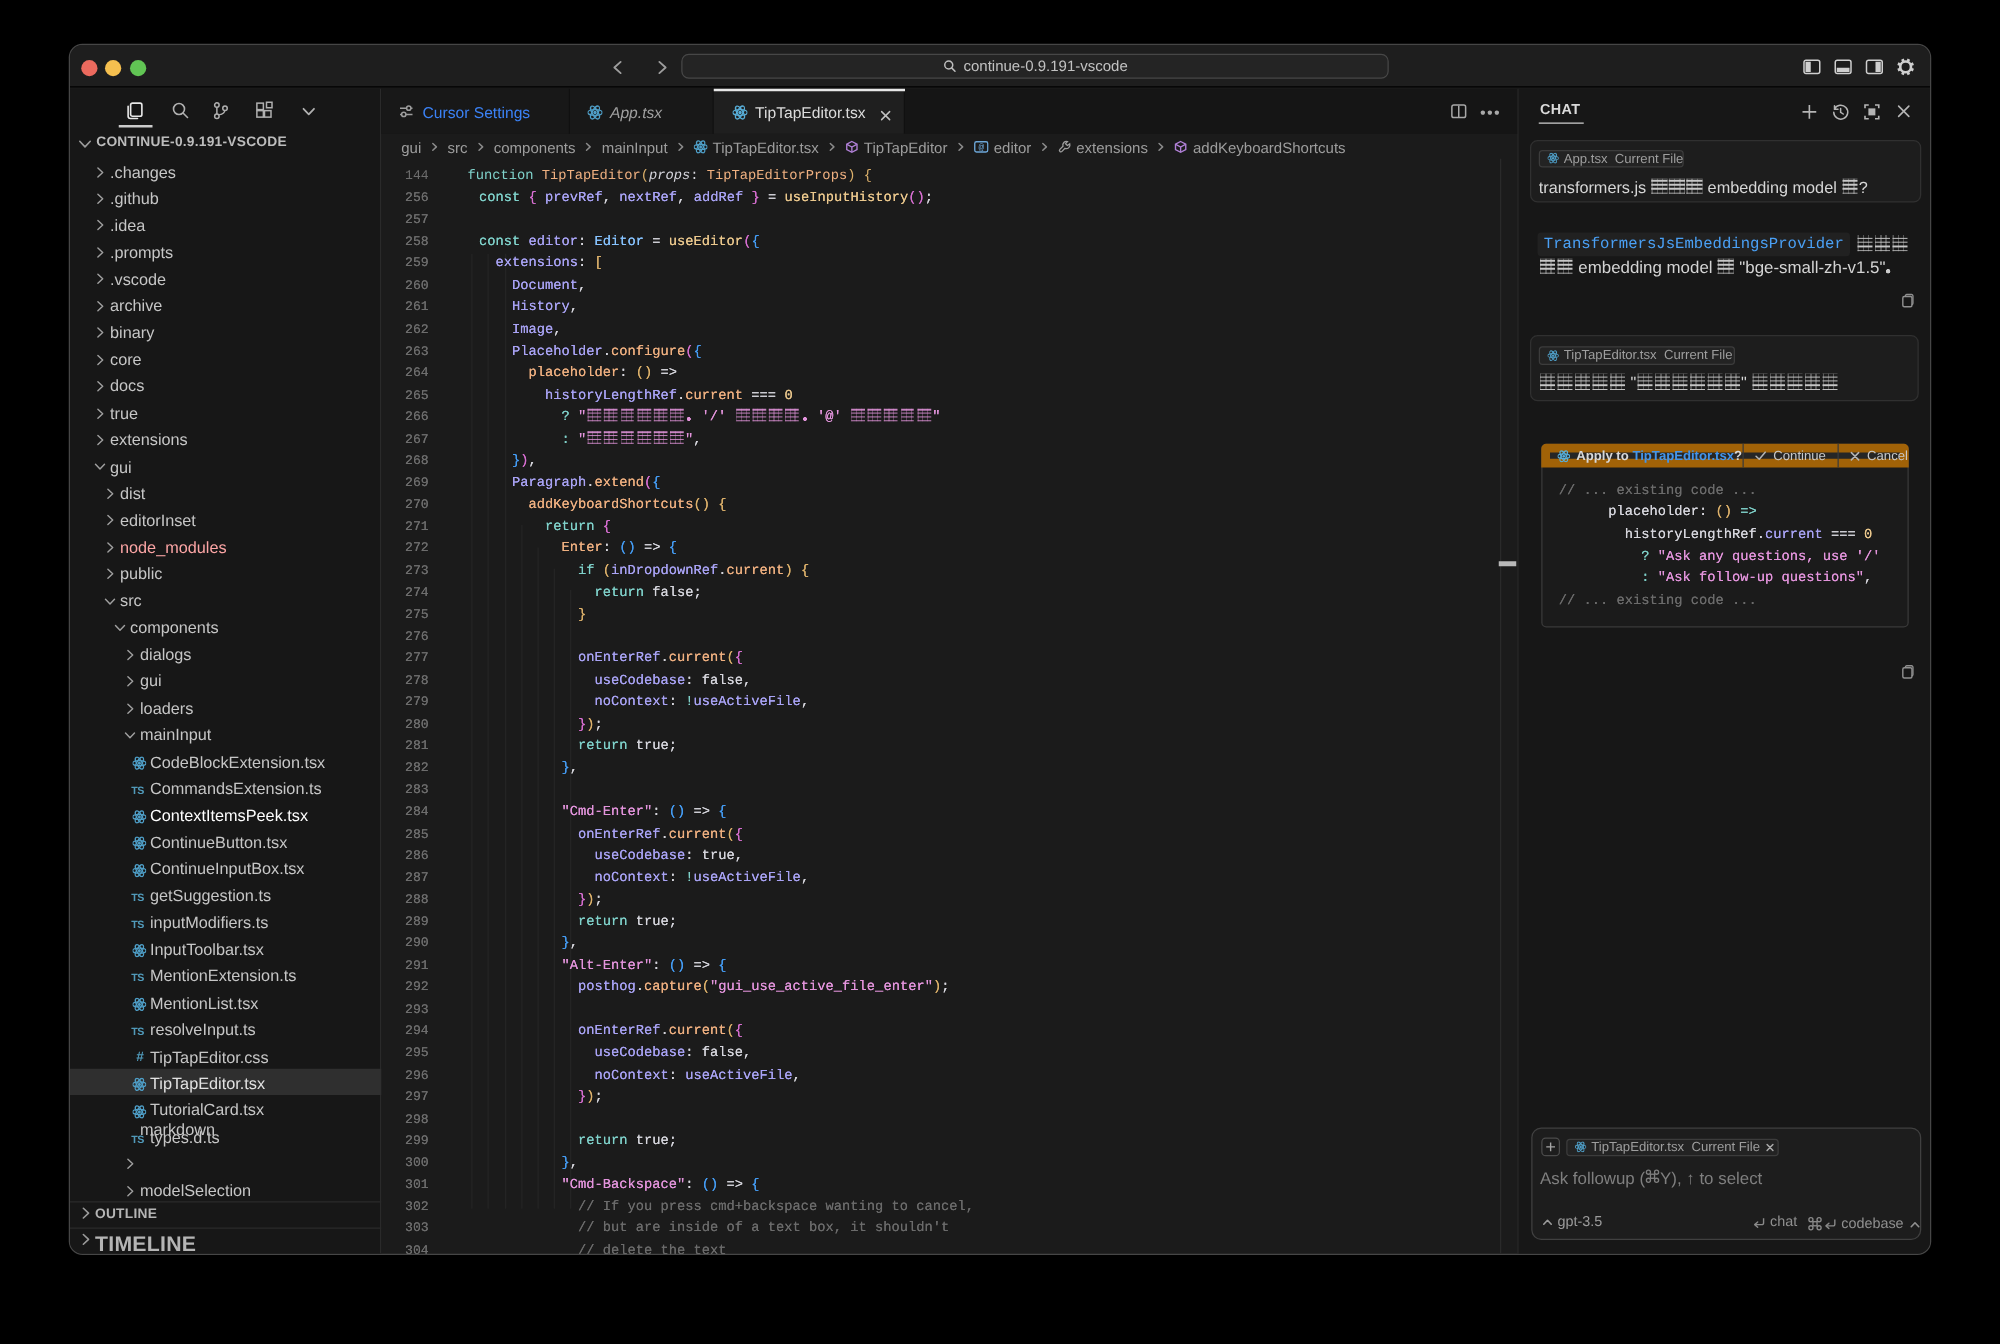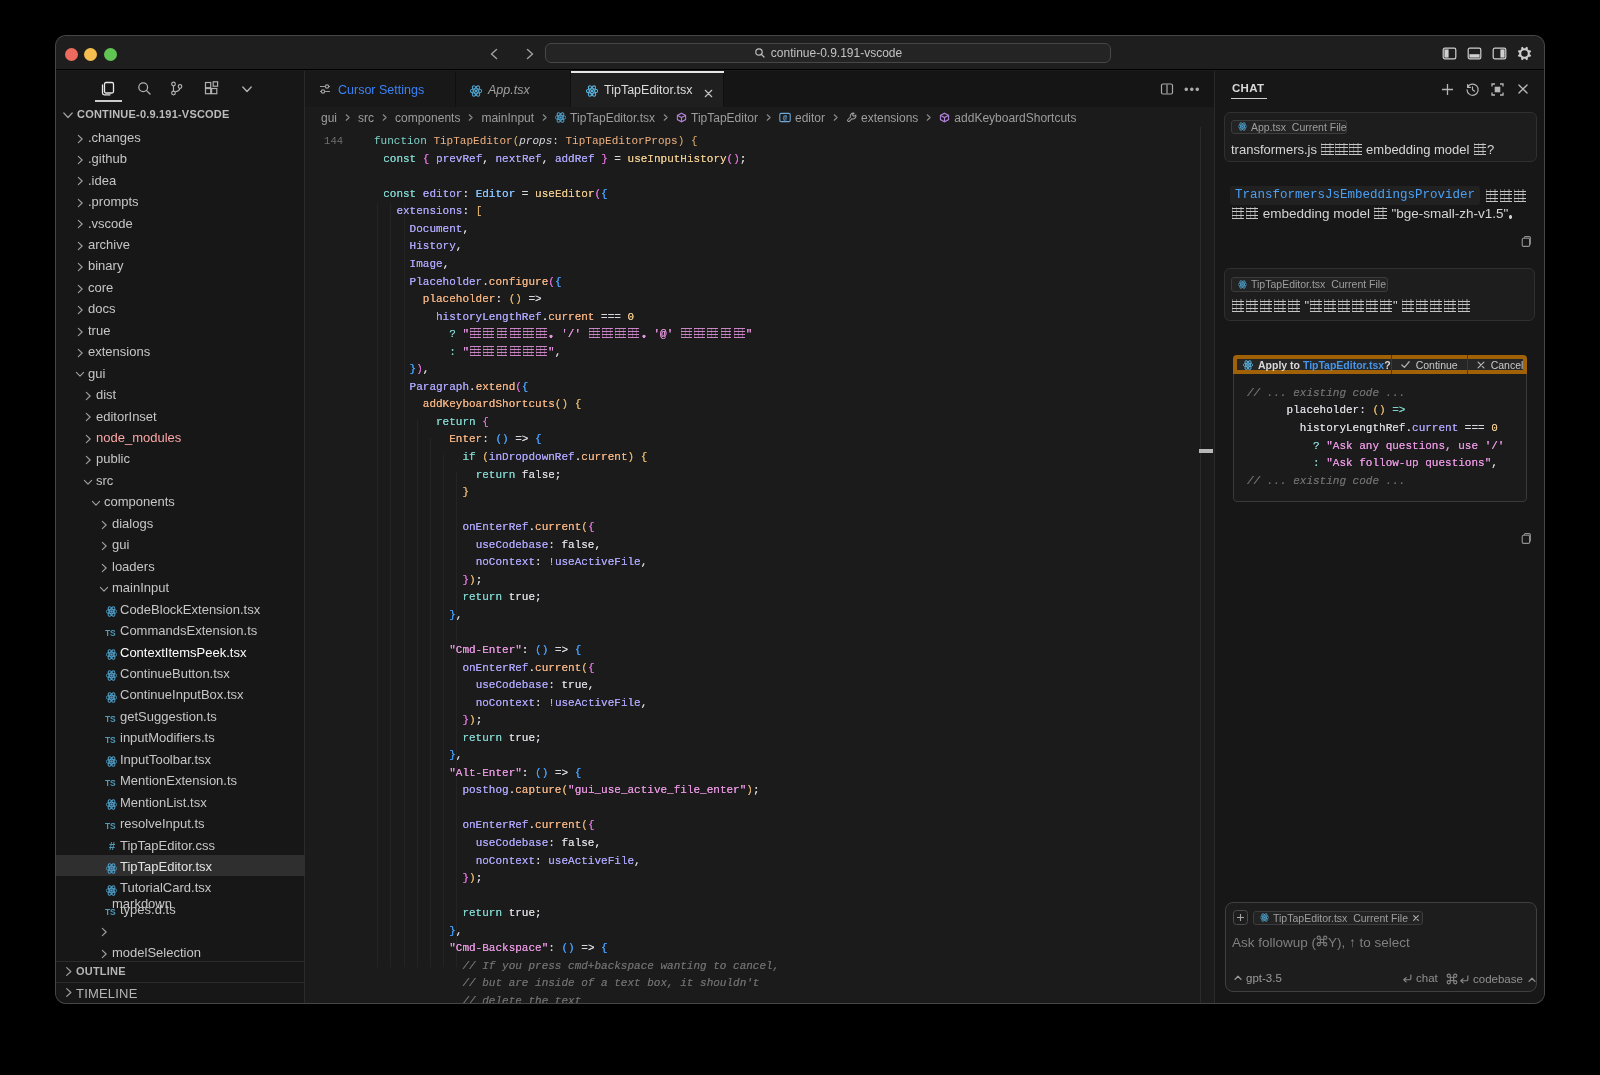--- a/index.html
+++ b/index.html
@@ -4,21 +4,21 @@
 html,body{width:1600px;height:1075px;background:#000;overflow:hidden}
 body{font-family:"Liberation Sans",sans-serif;position:relative}
 .ab{position:absolute}
 .win{position:absolute;left:56px;top:36px;width:1488px;height:967px;background:#1b1b1b;border-radius:10px;
   box-shadow:0 0 0 1px #464646, 0 22px 60px rgba(0,0,0,.65);overflow:hidden}
 .tl{position:absolute;width:13px;height:13px;border-radius:50%}
 .mono{font-family:"Liberation Mono",monospace}
 pre{font-family:"Liberation Mono",monospace;white-space:pre;text-shadow:0 0 .4px currentColor}
 
 .k{color:#7fd1ca}.v{color:#a9a3f5}.p{color:#efb080}.f{color:#ebc88d}.t{color:#87c3ff}
-.s{color:#e394dc}.w{color:#d6d6dd}.wi{color:#d6d6dd;font-style:italic}.c{color:#6b6b6b;font-style:italic}.n{color:#ebc88d}
+.s{color:#e394dc}.w{color:#d6d6dd}.wi{color:#d6d6dd;font-style:italic}.c{color:#6b6b6b;}.n{color:#ebc88d}
 .g{color:#ddb16b}.m{color:#d76fd1}.b{color:#459df5}
 
 .cz{display:inline-block;width:12.6px;height:12.2px;margin:0 .7px;vertical-align:-1.6px;
  background:repeating-linear-gradient(0deg,#c6c6c6 0 1.1px,transparent 1.1px 3.3px),repeating-linear-gradient(90deg,#b0b0b066 0 1.2px,transparent 1.2px 4.2px)}
 .czp{display:inline-block;width:11px;height:12.2px;vertical-align:-1.6px;
  background:radial-gradient(circle at 2.5px 10px,#cdcdcd 0 1.6px,transparent 2px)}
 .cc{display:inline-block;width:10.8px;height:10.2px;margin:0 1.2px;vertical-align:-1.2px;
  background:repeating-linear-gradient(0deg,#e394dcdd 0 1px,transparent 1px 2.9px),repeating-linear-gradient(90deg,#e394dc55 0 1px,transparent 1px 3.8px)}
 .ccp{display:inline-block;width:10.8px;height:10.2px;margin:0 1.2px;vertical-align:-1.2px;
  background:radial-gradient(circle at 2px 8.2px,#e394dc 0 1.4px,transparent 1.8px)}
@@ -264,21 +264,21 @@
 <div class="ab" style="left:56px;top:908.8px;font-size:13px;color:#c6c6c6">modelSelection</div>
 <div class="ab" style="left:0;top:924.5px;width:249px;height:1px;background:#2b2b2b"></div>
 <div class="ab" style="left:6px;top:928px"><svg width="13" height="13" viewBox="0 0 13 13" fill="none">
         <path d="M4.68 2.6 L8.84 6.5 L4.68 10.4" stroke="#9a9a9a" stroke-width="1.3" stroke-linecap="round" stroke-linejoin="round"></path>
       </svg></div>
 <div class="ab" style="left:20px;top:928.5px;font-size:11px;font-weight:bold;color:#b5b5b5;letter-spacing:.2px">OUTLINE</div>
 <div class="ab" style="left:0;top:945.5px;width:249px;height:1px;background:#2b2b2b"></div>
 <div class="ab" style="left:6px;top:949px"><svg width="13" height="13" viewBox="0 0 13 13" fill="none">
         <path d="M4.68 2.6 L8.84 6.5 L4.68 10.4" stroke="#9a9a9a" stroke-width="1.3" stroke-linecap="round" stroke-linejoin="round"></path>
       </svg></div>
-<div class="ab" style="left:20px;top:949.5px;font-size:13px;font-weight:normal;color:#b5b5b5;letter-spacing:.2px">TIMELINE</div>
+<div class="ab" style="left:20px;top:949.5px;font-size:17px;font-weight:bold;color:#b5b5b5;letter-spacing:.2px">TIMELINE</div>
 <div class="ab" style="left:249px;top:35px;width:910px;height:36px;background:#151515"></div>
 <div class="ab" style="left:249px;top:35px;width:151px;height:36px;background:#181818;border-right:1px solid #101010"></div>
 <div class="ab" style="left:400px;top:35px;width:115px;height:36px;background:#181818;border-right:1px solid #101010"></div>
 <div class="ab" style="left:515px;top:35px;width:153px;height:36px;background:#1f1f1f;border-right:1px solid #101010"></div>
 <div class="ab" style="left:515px;top:35px;width:153px;height:1.5px;background:#e7e7e7"></div>
 <div class="ab" style="left:262px;top:46px"><svg width="14" height="14" viewBox="0 0 14 14" fill="none">
         <path d="M2 4.5 H12 M2 9.5 H12" stroke="#9d9d9d" stroke-width="1.2"></path>
         <circle cx="9" cy="4.5" r="1.7" fill="#161616" stroke="#9d9d9d" stroke-width="1.2"></circle>
         <circle cx="5" cy="9.5" r="1.7" fill="#161616" stroke="#9d9d9d" stroke-width="1.2"></circle>
       </svg></div>
@@ -363,20 +363,69 @@
 </div>
 <div class="ab" style="left:321.2px;top:167px;width:1px;height:764px;background:#242424"></div>
 <div class="ab" style="left:334.4px;top:167px;width:1px;height:764px;background:#242424"></div>
 <div class="ab" style="left:347.6px;top:167px;width:1px;height:764px;background:#242424"></div>
 <div class="ab" style="left:360.8px;top:384px;width:1px;height:547px;background:#242424"></div>
 <div class="ab" style="left:374.0px;top:402px;width:1px;height:529px;background:#242424"></div>
 <div class="ab" style="left:387.2px;top:419px;width:1px;height:512px;background:#242424"></div>
 <div class="ab" style="left:400.4px;top:436px;width:1px;height:495px;background:#242424"></div>
 <div class="ab mono" style="left:249px;top:96.5px;width:38px;text-align:right;font-size:10.5px;color:#6d6d6d;line-height:17.55px">144</div>
 <div class="ab mono" style="left:318px;top:96.5px;font-size:11px;line-height:17.55px;white-space:pre"><span class="k">function</span> <span class="p">TipTapEditor</span><span class="g">(</span><span class="wi">props</span><span class="w">:</span> <span class="p">TipTapEditorProps</span><span class="g">)</span> <span class="g">{</span></div>
+<pre class="ab" style="left:249px;top:114.7px;width:38px;text-align:right;font-size:10.5px;color:#6d6d6d;line-height:17.55px">256
+257
+258
+259
+260
+261
+262
+263
+264
+265
+266
+267
+268
+269
+270
+271
+272
+273
+274
+275
+276
+277
+278
+279
+280
+281
+282
+283
+284
+285
+286
+287
+288
+289
+290
+291
+292
+293
+294
+295
+296
+297
+298
+299
+300
+301
+302
+303
+304</pre>
 <pre class="ab" style="left:314px;top:114.7px;font-size:11px;line-height:17.55px;color:#d6d6dd">  <span class="k">const</span> <span class="m">{</span> <span class="v">prevRef</span><span class="w">,</span> <span class="v">nextRef</span><span class="w">,</span> <span class="v">addRef</span> <span class="m">}</span><span class="w"> = </span><span class="f">useInputHistory</span><span class="m">()</span><span class="w">;</span>
 
   <span class="k">const</span> <span class="v">editor</span><span class="w">:</span> <span class="t">Editor</span><span class="w"> = </span><span class="f">useEditor</span><span class="m">(</span><span class="b">{</span>
     <span class="v">extensions</span><span class="w">:</span> <span class="g">[</span>
       <span class="v">Document</span><span class="w">,</span>
       <span class="v">History</span><span class="w">,</span>
       <span class="v">Image</span><span class="w">,</span>
       <span class="v">Placeholder</span><span class="w">.</span><span class="p">configure</span><span class="m">(</span><span class="b">{</span>
         <span class="p">placeholder</span><span class="w">:</span> <span class="g">()</span> <span class="w">=&gt;</span>
           <span class="v">historyLengthRef</span><span class="w">.</span><span class="p">current</span> <span class="w">===</span> <span class="n">0</span>
@@ -469,21 +518,21 @@
           <ellipse cx="4.5" cy="4.5" rx="4.32" ry="1.71" stroke="#4f9fc8" stroke-width="0.8099999999999999" transform="rotate(0 4.5 4.5)"></ellipse>
           <ellipse cx="4.5" cy="4.5" rx="4.32" ry="1.71" stroke="#4f9fc8" stroke-width="0.8099999999999999" transform="rotate(60 4.5 4.5)"></ellipse>
           <ellipse cx="4.5" cy="4.5" rx="4.32" ry="1.71" stroke="#4f9fc8" stroke-width="0.8099999999999999" transform="rotate(120 4.5 4.5)"></ellipse>
           <circle cx="4.5" cy="4.5" r="0.99" fill="#4f9fc8"></circle>
         </svg>
       </span>
       <span style="color:#9e9e9e">TipTapEditor.tsx&nbsp; Current File</span>
     </div>
 <div class="ab" style="left:1175px;top:262px;font-size:13px;color:#d6d6d6;white-space:nowrap"><i class="cz"></i><i class="cz"></i><i class="cz"></i><i class="cz"></i><i class="cz"></i> "<i class="cz"></i><i class="cz"></i><i class="cz"></i><i class="cz"></i><i class="cz"></i><i class="cz"></i>" <i class="cz"></i><i class="cz"></i><i class="cz"></i><i class="cz"></i><i class="cz"></i></div>
 <div class="ab" style="left:1177px;top:319px;width:294px;height:147px;background:#1b1b1b;border:1px solid #3a3a3a;border-radius:4px"></div>
-<div class="ab" style="left:1177px;top:319px;width:294px;height:19px;background:#262626;border:4px solid #a16207;border-radius:4px 4px 0 0;display:flex;align-items:center;font-size:10.5px;white-space:nowrap">
+<div class="ab" style="left:1177px;top:319px;width:294px;height:19px;background:#262626;border:7px solid #a16207;border-radius:4px 4px 0 0;display:flex;align-items:center;font-size:10.5px;white-space:nowrap">
       <span style="display:inline-flex;margin:0 5px 0 6px">
         <svg width="10" height="10" viewBox="0 0 10 10" fill="none">
           <ellipse cx="5.0" cy="5.0" rx="4.8" ry="1.9" stroke="#58aed8" stroke-width="0.8999999999999999" transform="rotate(0 5.0 5.0)"></ellipse>
           <ellipse cx="5.0" cy="5.0" rx="4.8" ry="1.9" stroke="#58aed8" stroke-width="0.8999999999999999" transform="rotate(60 5.0 5.0)"></ellipse>
           <ellipse cx="5.0" cy="5.0" rx="4.8" ry="1.9" stroke="#58aed8" stroke-width="0.8999999999999999" transform="rotate(120 5.0 5.0)"></ellipse>
           <circle cx="5.0" cy="5.0" r="1.1" fill="#58aed8"></circle>
         </svg>
       </span>
       <span style="color:#d8d8d8;font-weight:bold">Apply to&nbsp;</span>
       <span style="color:#4495ea;font-weight:bold">TipTapEditor.tsx</span>

